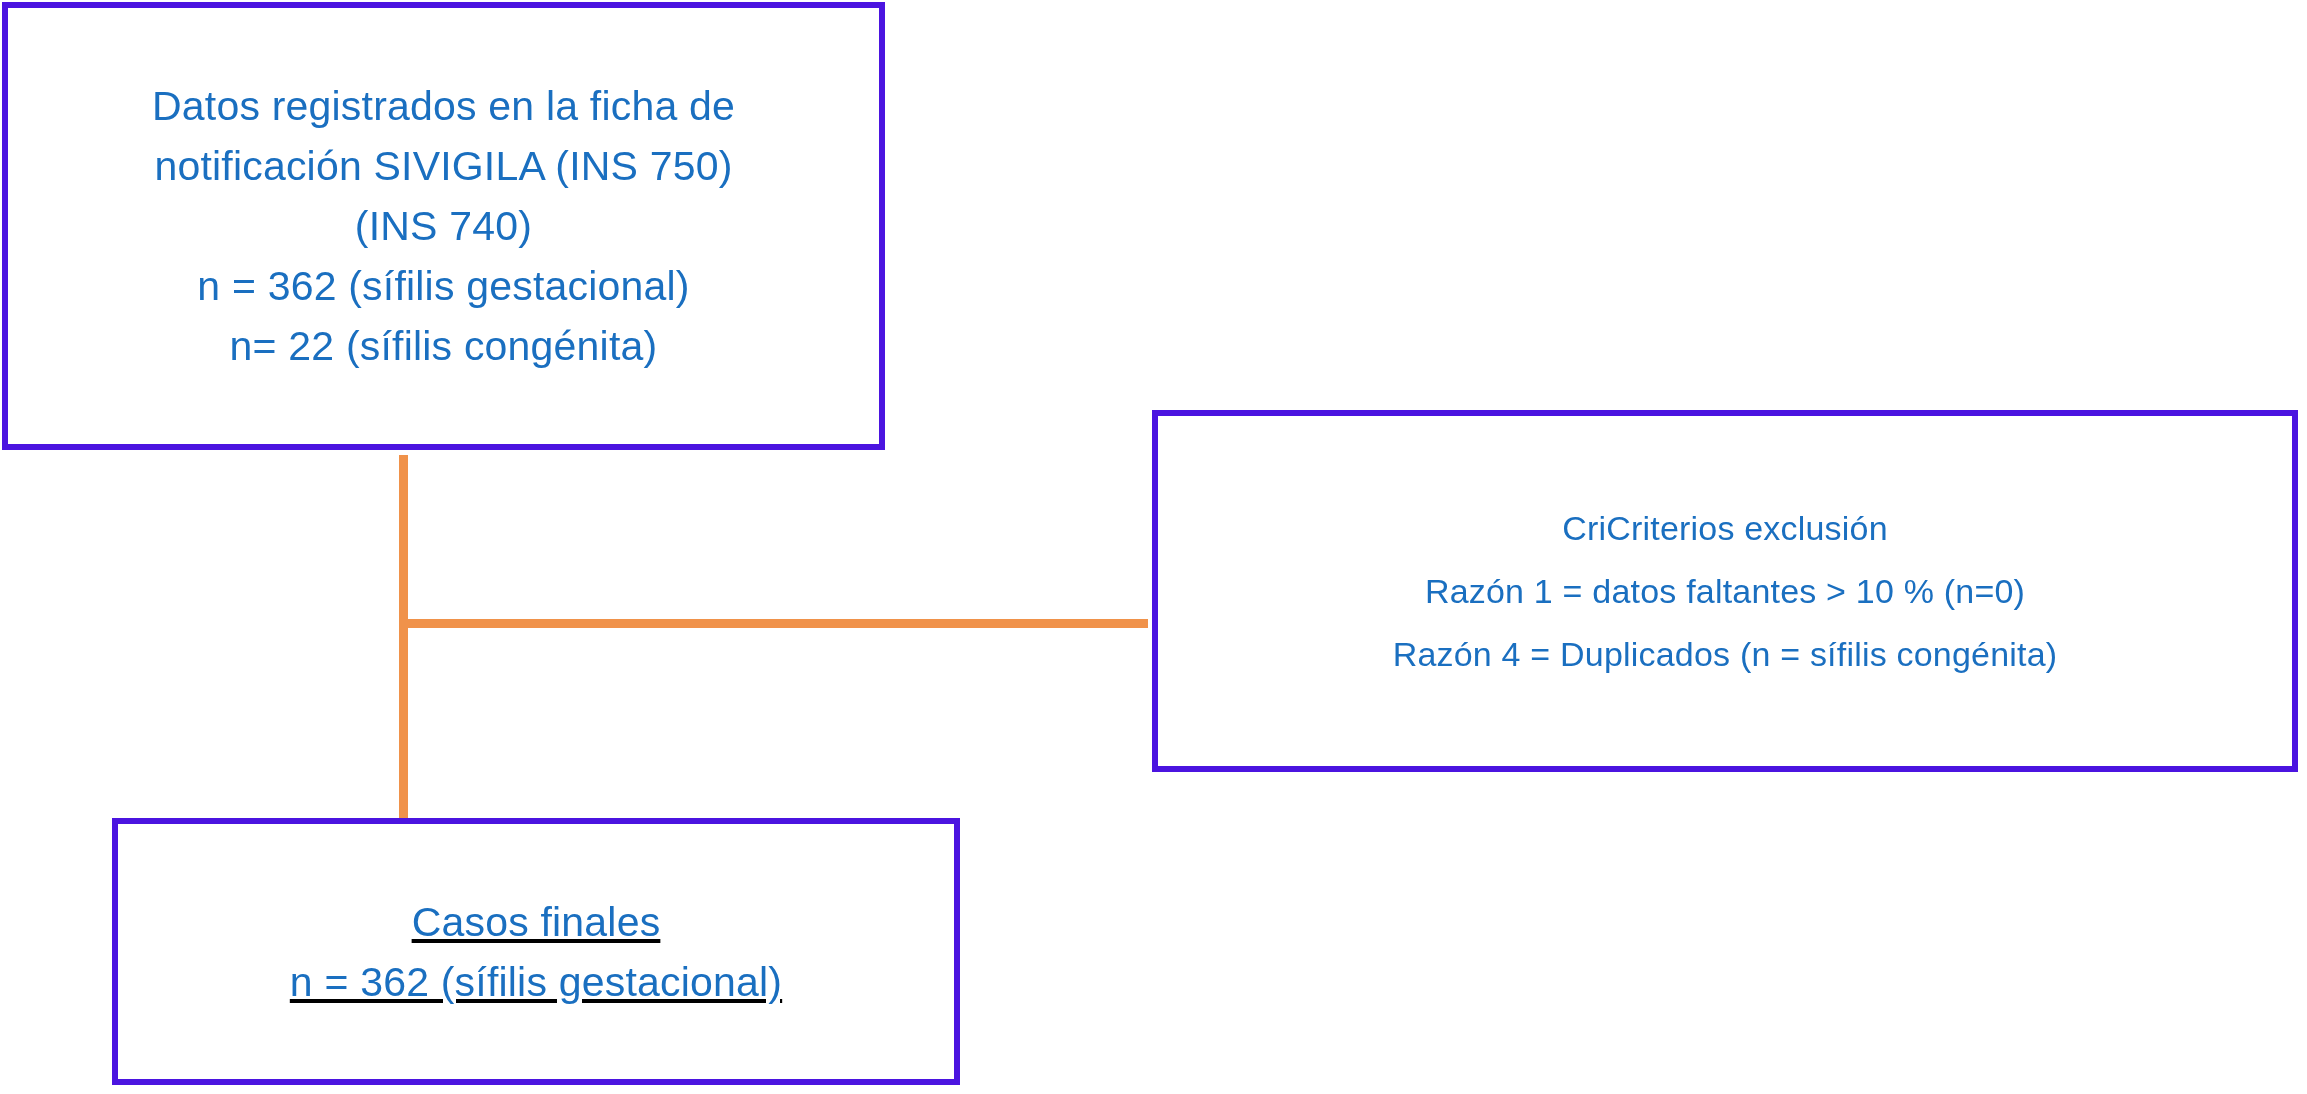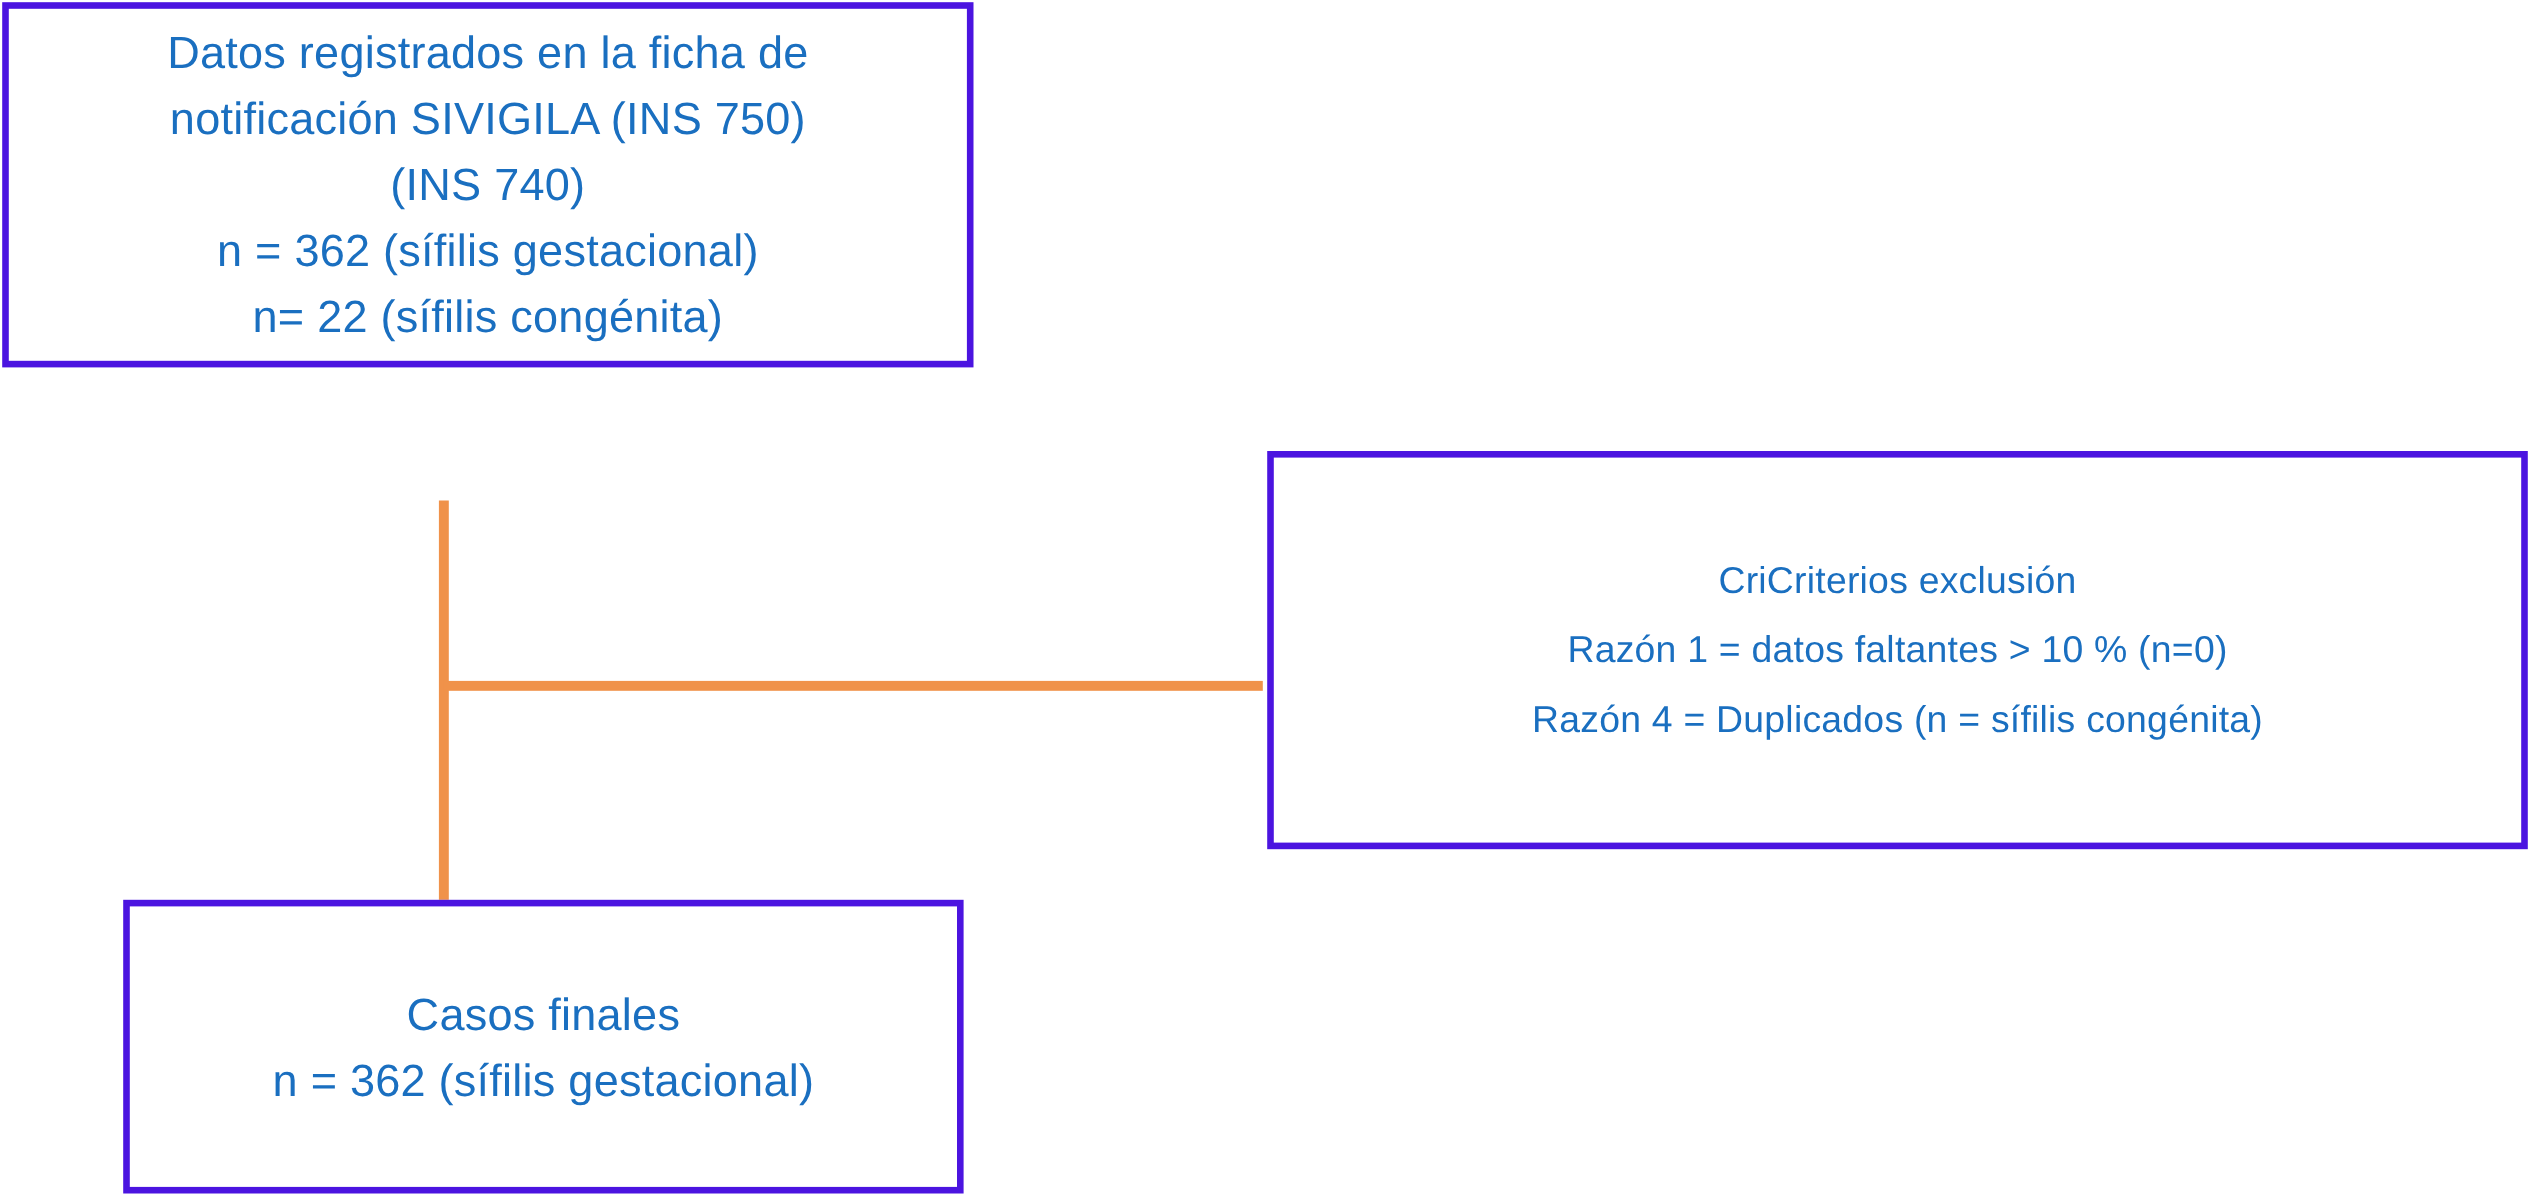--- a/index.html
+++ b/index.html
@@ -37,21 +37,21 @@
     text-align: center;
     white-space: nowrap;
     letter-spacing: 0.2px;
   }
 
   
   #box-source {
     left: 2px;
     top: 2px;
     width: 883px;
-    height: 332px;
+    height: 448px;
     padding: 10px 12px;
   }
   #box-source .line {
     font-size: 41px;
     line-height: 60px;
   }
 
   
   #box-exclusion {
     left: 1152px;
@@ -62,23 +62,24 @@
   }
   #box-exclusion .line {
     font-size: 34px;
     line-height: 63px;
   }
 
   
   #box-final {
     left: 112px;
     top: 818px;
-    width: 764px;
+    width: 848px;
     height: 267px;
     padding: 8px 12px;
+    text-decoration: underline;
   }
   #box-final .line {
     font-size: 41px;
     line-height: 60px;
   }
 
   
   .connector {
     position: absolute;
     background: #f0924a;

